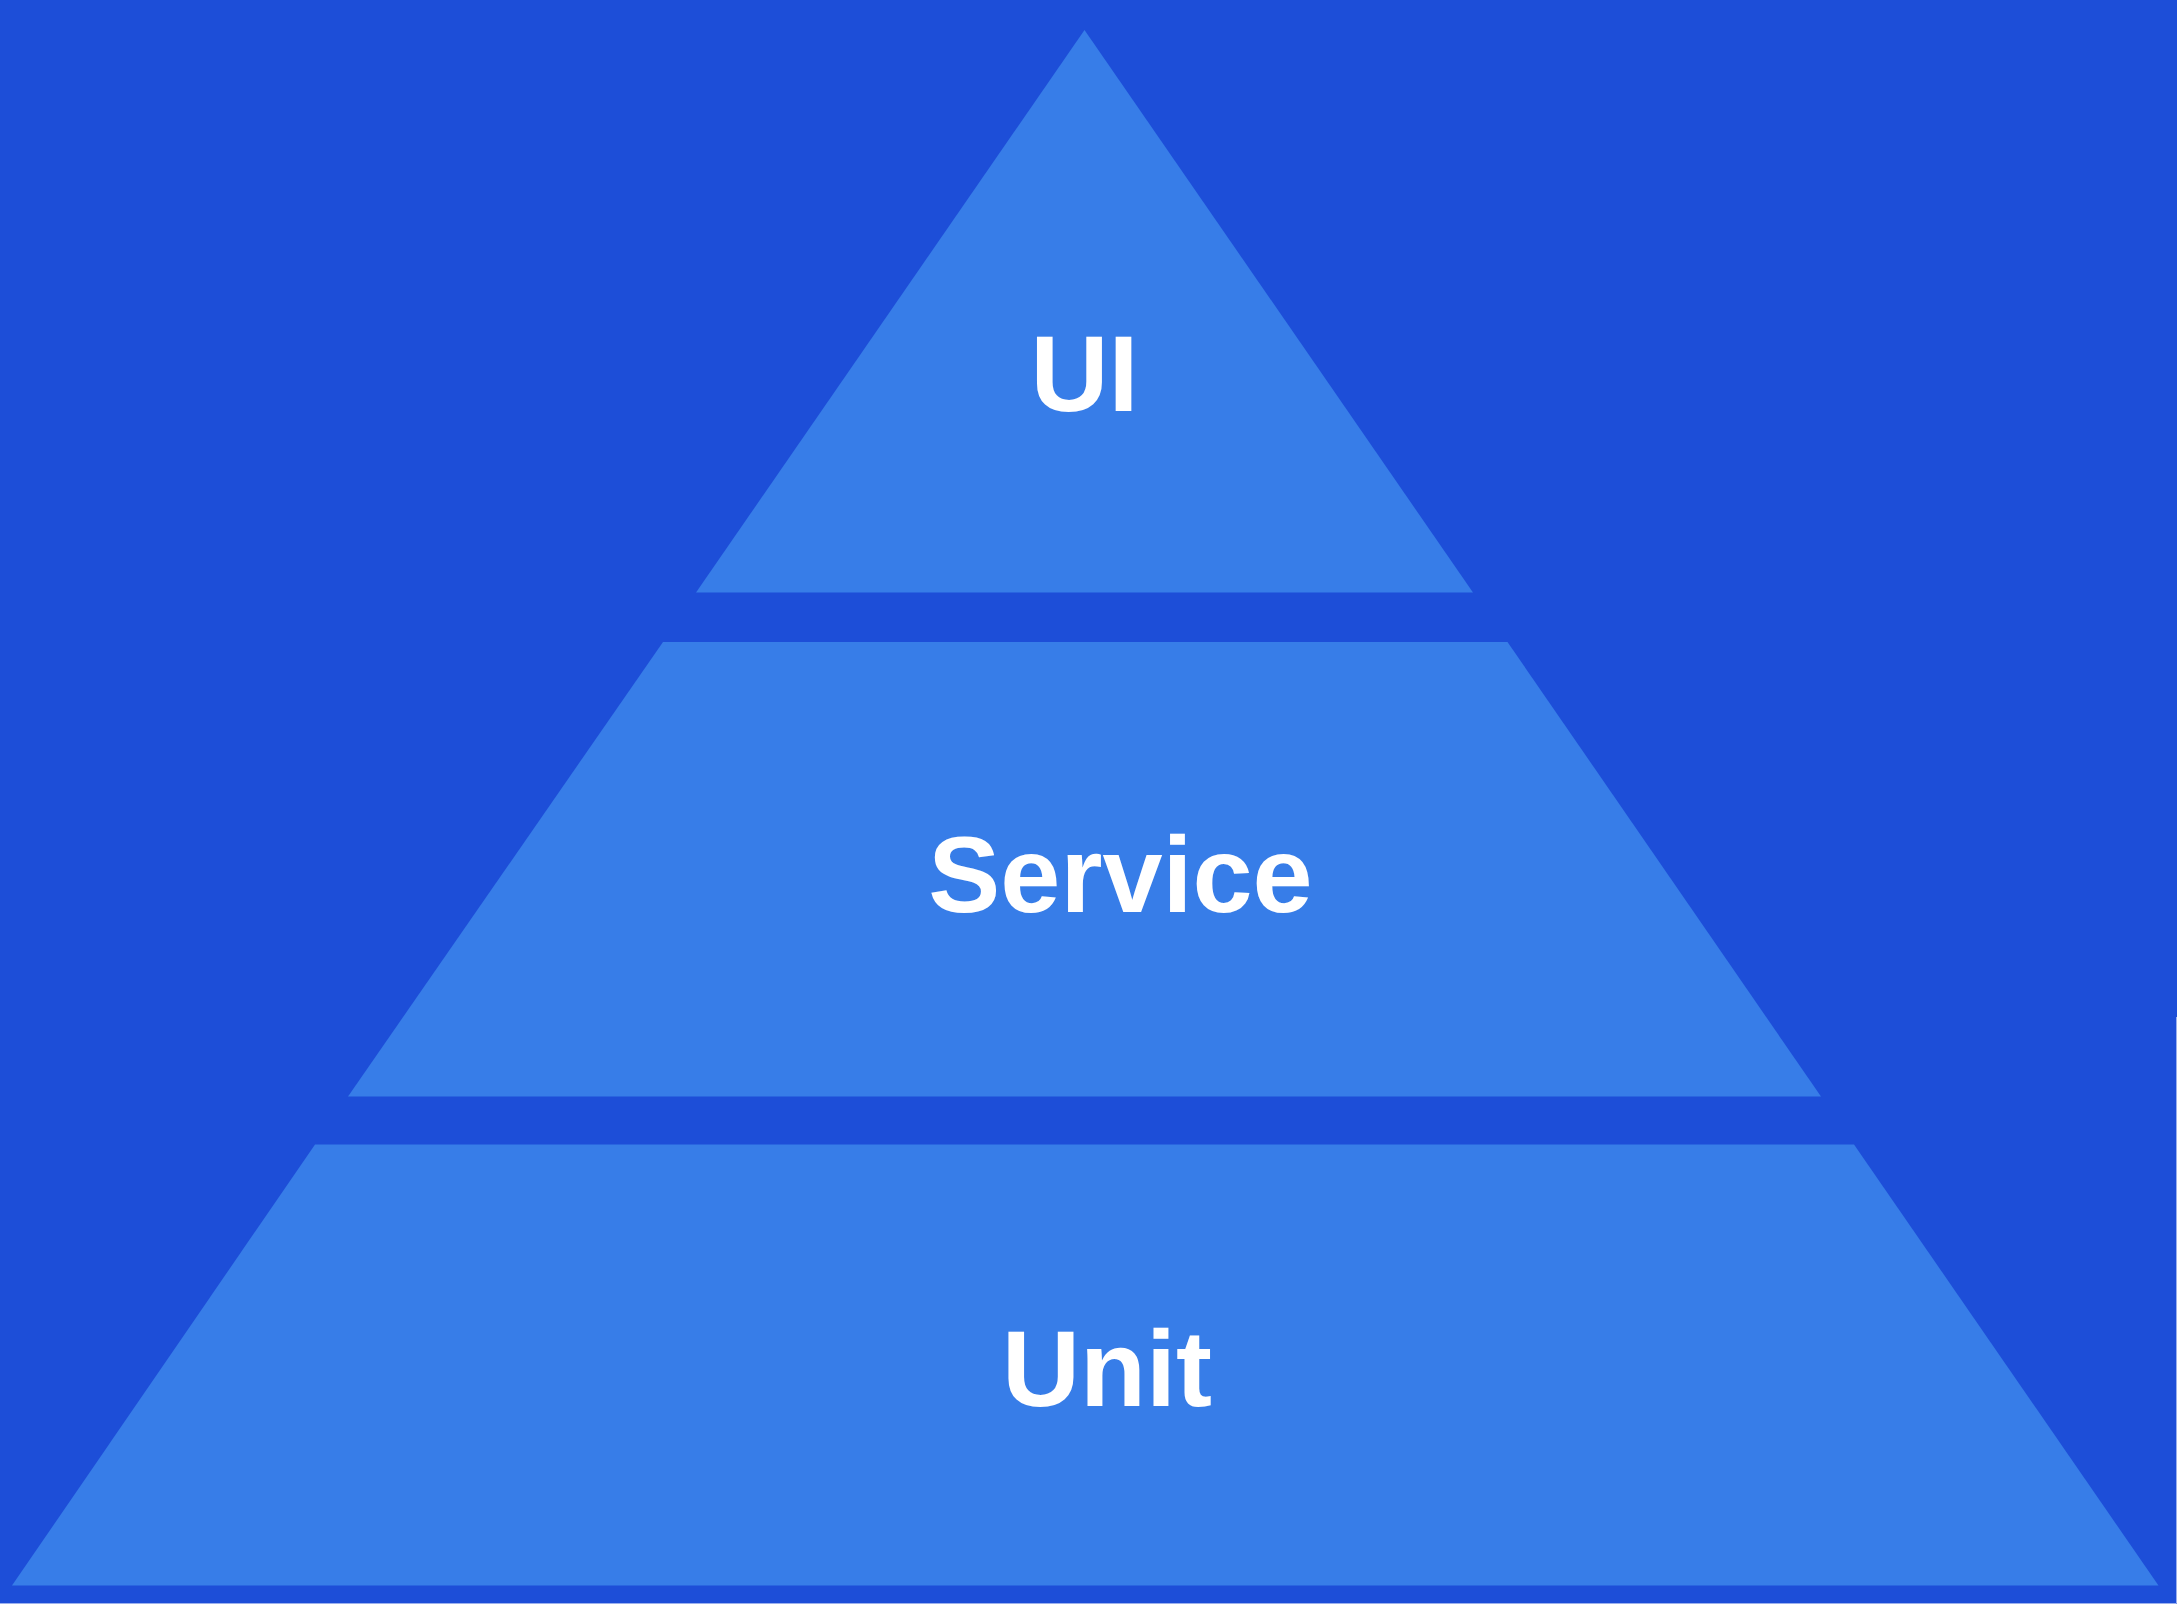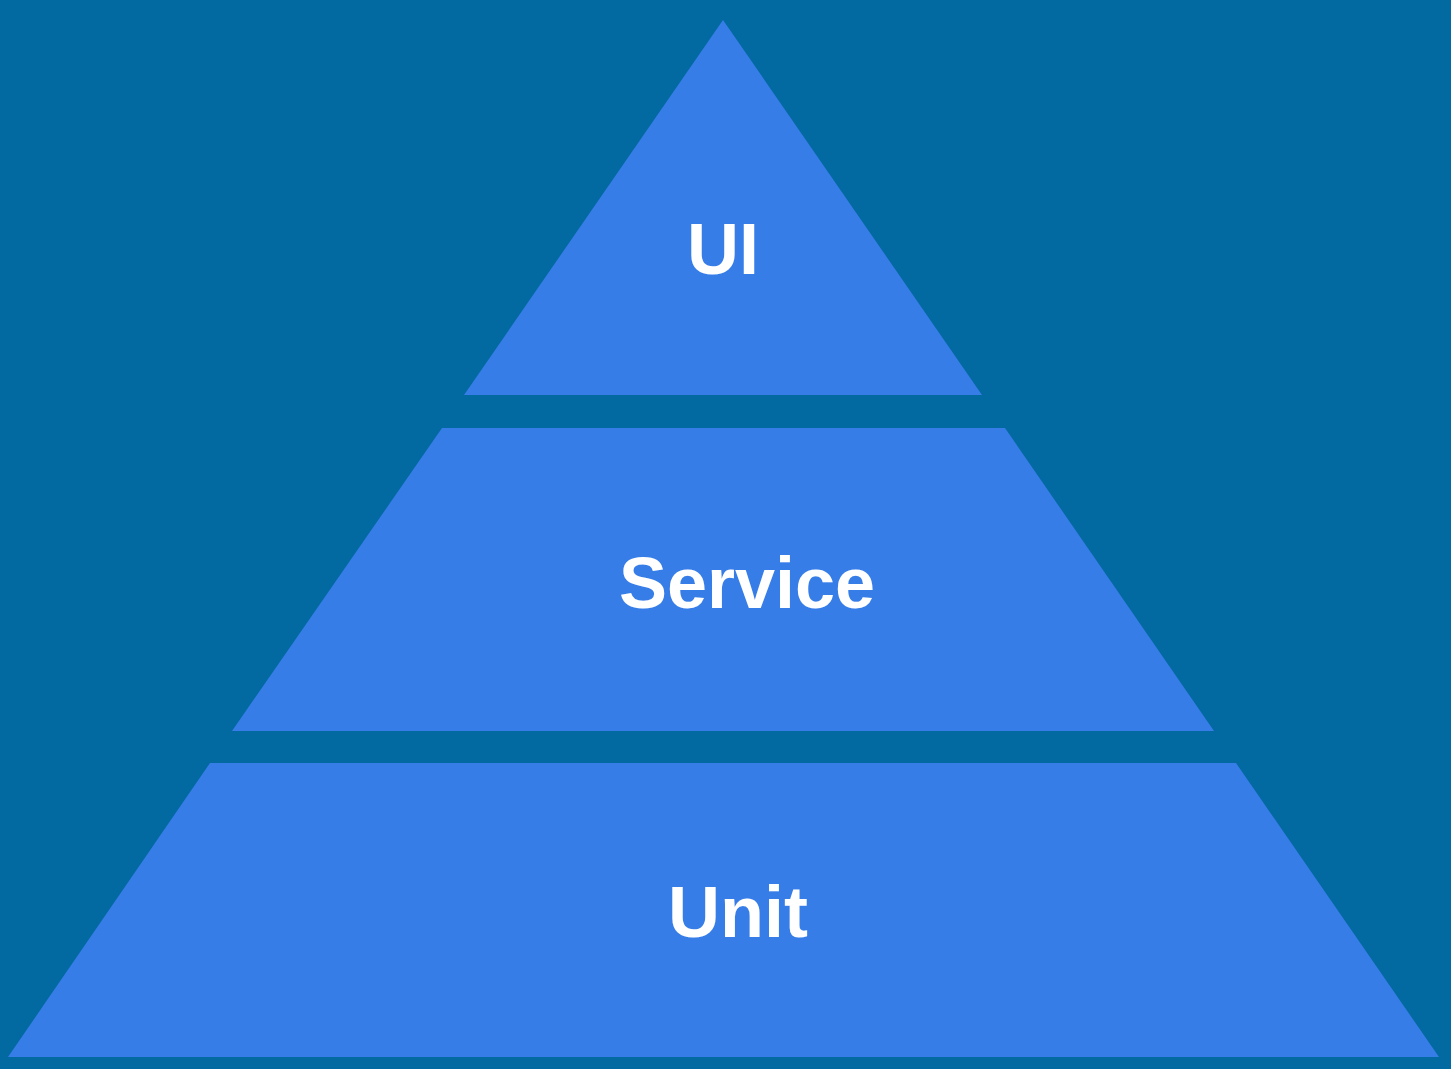--- a/index.html
+++ b/index.html
@@ -8,21 +8,21 @@
     background: #ffffff;
     width: 1451px;
     height: 1069px;
     overflow: hidden;
     font-family: "Liberation Sans", sans-serif;
   }
   .stage {
     position: relative;
     width: 1451px;
     height: 1069px;
-    background: #0369a1;
+    background: #1d4ed8;
   }
   svg {
     display: block;
     width: 1451px;
     height: 1069px;
   }
   .layer-label {
     font-family: "Liberation Sans", "DejaVu Sans", sans-serif;
     font-weight: bold;
     font-size: 72px;

